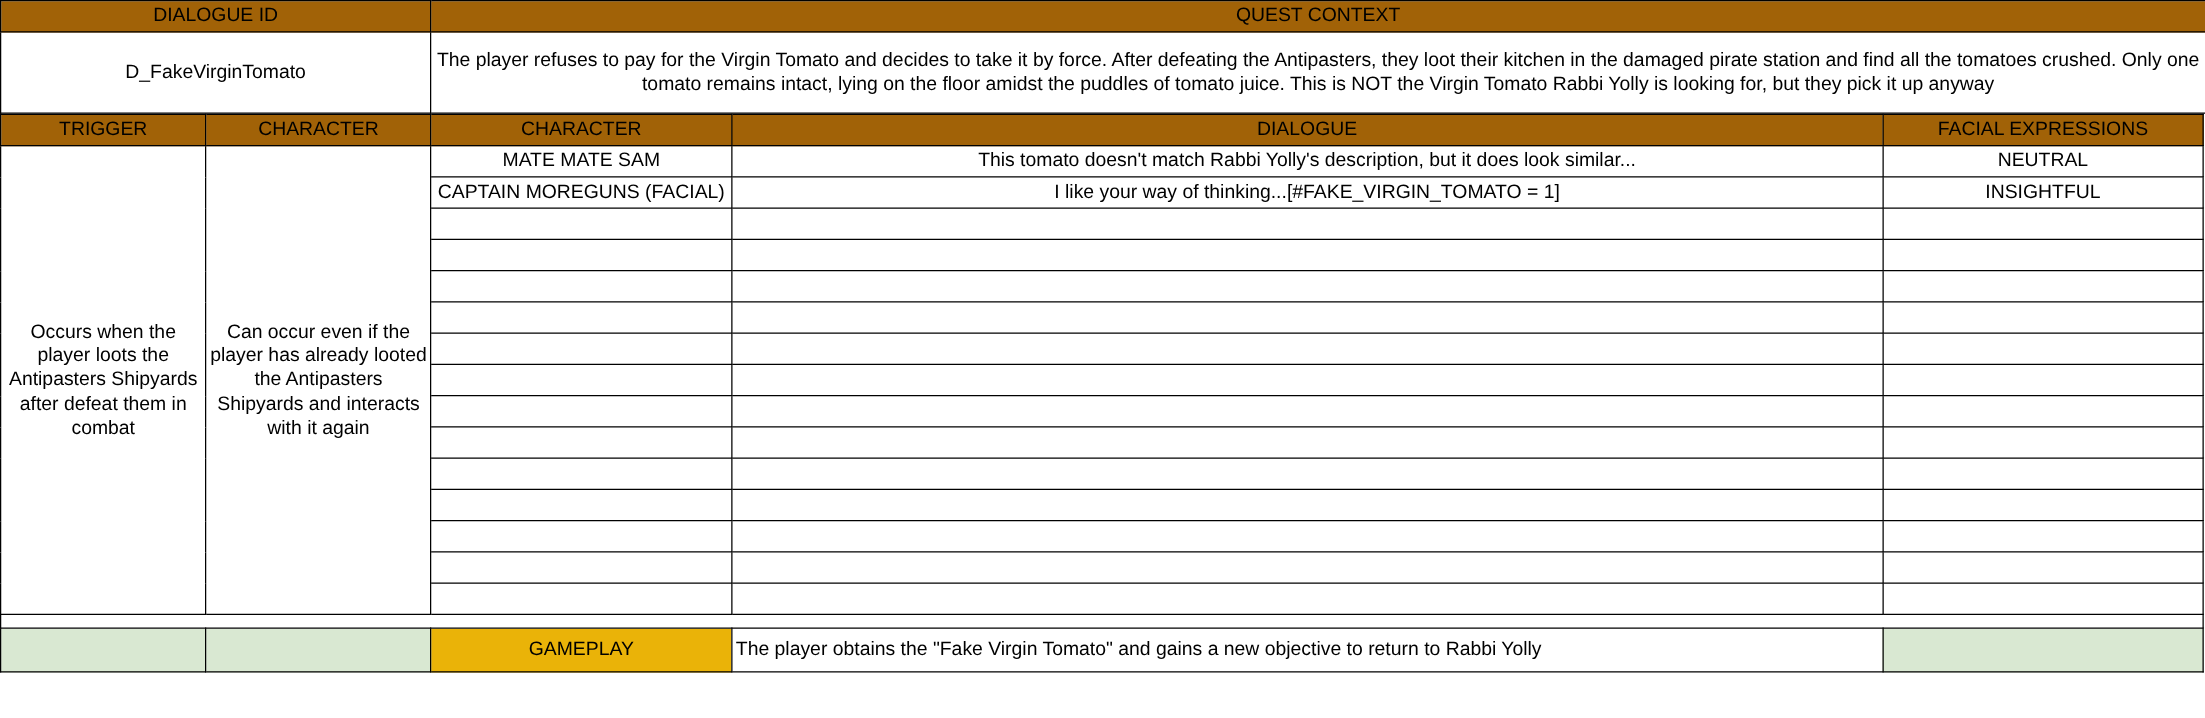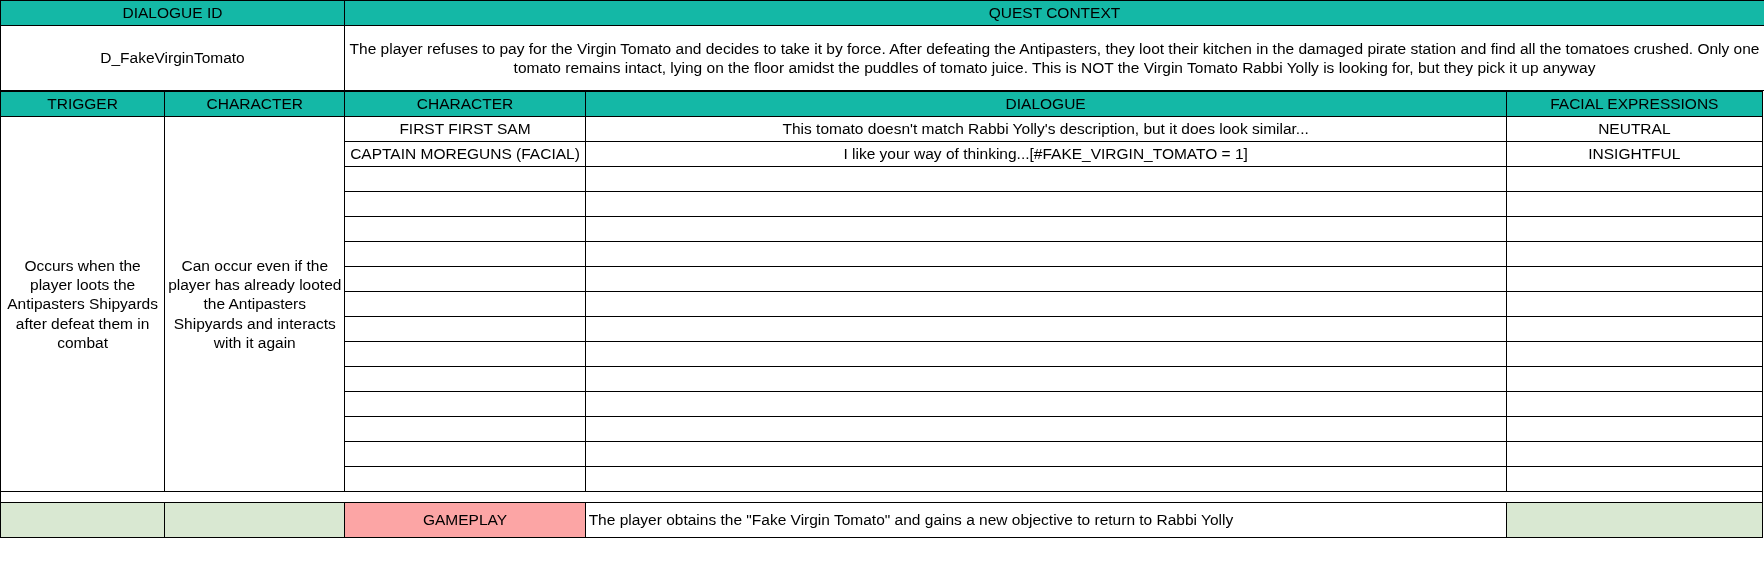--- a/index.html
+++ b/index.html
@@ -23,21 +23,21 @@
   }
   table.sheet td, table.sheet th {
     border: 1px solid #000000;
     padding: 1px 3px;
     vertical-align: middle;
     font-weight: normal;
     font-size: 15.5px;
     line-height: 1.25;
   }
   .hdr {
-    background: #14b8a6;
+    background: #a16207;
     font-weight: bold;
     height: 22px;
   }
   .idcell {
     text-align: center;
     vertical-align: middle;
     height: 62px;
   }
   .qcell {
     text-align: center;
@@ -59,21 +59,21 @@
     text-align: center;
     height: 22px;
     padding-left: 5px;
   }
   .face-cell {
     text-align: center;
     height: 22px;
   }
   .empty-row td { height: 22px; }
   .gp-label {
-    background: #fca5a5;
+    background: #eab308;
     text-align: center;
     font-weight: bold;
     height: 32px;
   }
   .gp-blank {
     background: #d9e8d2;
   }
   .gp-text {
     text-align: left;
     padding-left: 5px;
@@ -119,21 +119,21 @@
       <th class="hdr">TRIGGER</th>
       <th class="hdr">CHARACTER</th>
       <th class="hdr">CHARACTER</th>
       <th class="hdr">DIALOGUE</th>
       <th class="hdr">FACIAL EXPRESSIONS</th>
     </tr>
 
     <tr>
       <td class="trigger-cell" rowspan="15">Occurs when the player loots the Antipasters Shipyards after defeat them in combat</td>
       <td class="cond-cell" rowspan="15">Can occur even if the player has already looted the Antipasters Shipyards and interacts with it again</td>
-      <td class="char-cell">FIRST FIRST SAM</td>
+      <td class="char-cell">MATE MATE SAM</td>
       <td class="dlg-cell">This tomato doesn't match Rabbi Yolly's description, but it does look similar...</td>
       <td class="face-cell">NEUTRAL</td>
     </tr>
     <tr>
       <td class="char-cell">CAPTAIN MOREGUNS (FACIAL)</td>
       <td class="dlg-cell">I like your way of thinking...[#FAKE_VIRGIN_TOMATO = 1]</td>
       <td class="face-cell">INSIGHTFUL</td>
     </tr>
     <tr class="empty-row">
       <td class="char-cell"></td>

